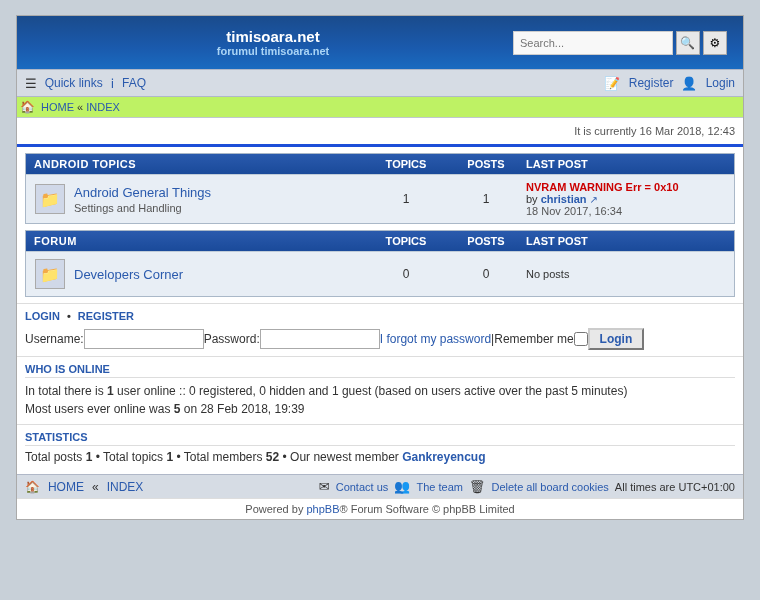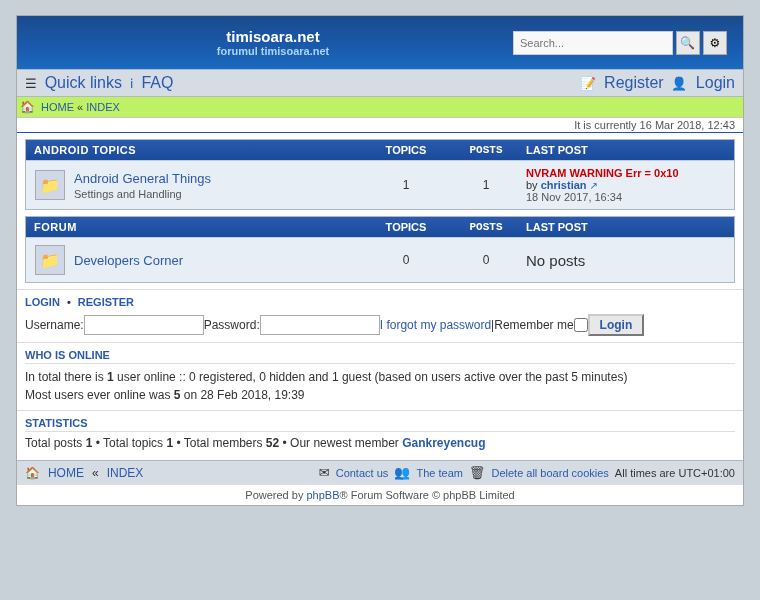--- a/index.html
+++ b/index.html
@@ -86,57 +86,57 @@
       align-items: center;
     }
     .nav-left, .nav-right {
       display: flex;
       align-items: center;
       gap: 8px;
     }
     .nav-link {
       color: #2a5aad;
       text-decoration: none;
-      font-size: 16px;
+      font-size: 12px;
       cursor: pointer;
     }
     
     .breadcrumb-bar {
       background: #bef264;
       padding: 3px 3px;
       font-size: 11px;
       color: #333;
       border-bottom: 1px solid #c0c8d0;
     }
     .breadcrumb-bar a { color: #2a5aad; text-decoration: none; }
     
     .time-bar {
-      padding: 1px 8px;
+      padding: 7px 8px;
       text-align: right;
       font-size: 11px;
       color: #555;
       background: #fff;
-      border-bottom: 1px solid #1d4ed8;
+      border-bottom: 3px solid #1d4ed8;
     }
     
     .forum-section {
       border: 1px solid #aab8c8;
       margin: 6px 8px;
     }
     .section-header {
       background: linear-gradient(180deg, #2a5aad 0%, #1a4a9a 100%);
       display: flex;
       color: #fff;
       font-size: 11px;
       font-weight: bold;
       padding: 4px 8px;
     }
     .section-header .col-name { flex: 1; text-transform: uppercase; letter-spacing: 0.5px; }
     .section-header .col-topics { width: 80px; text-align: center; text-transform: uppercase; }
-    .section-header .col-posts { width: 80px; text-align: center; text-transform: uppercase; font-family: Liberation Mono, monospace; }
+    .section-header .col-posts { width: 80px; text-align: center; text-transform: uppercase; }
     .section-header .col-lastpost { width: 200px; text-align: left; text-transform: uppercase; }
     .forum-row {
       background: #e8eef5;
       display: flex;
       align-items: center;
       padding: 6px 8px;
       border-top: 1px solid #c0ccd8;
     }
     .forum-icon {
       width: 32px;
@@ -344,21 +344,21 @@
         <div class="forum-icon-img">
           <span>📁</span>
         </div>
       </div>
       <div class="forum-info">
         <a class="forum-name">Developers Corner</a>
       </div>
       <div class="col-num">0</div>
       <div class="col-num">0</div>
       <div class="col-lastpost-cell">
-        <span style="color:#333; font-size:15px;text-align:right;">No posts</span>
+        <span style="color:#333; font-size:11px;text-align:right;">No posts</span>
       </div>
     </div>
   </div>
 
   <div class="login-section">
     <div class="login-title">
       <span>LOGIN</span>
       <span class="dot">•</span>
       <a class="register-link">REGISTER</a>
     </div>

